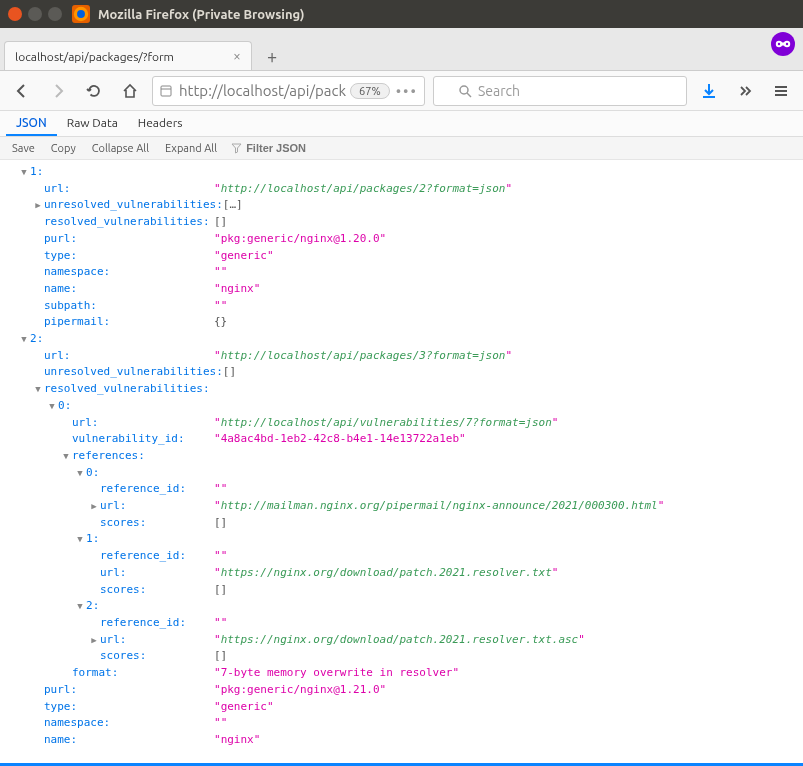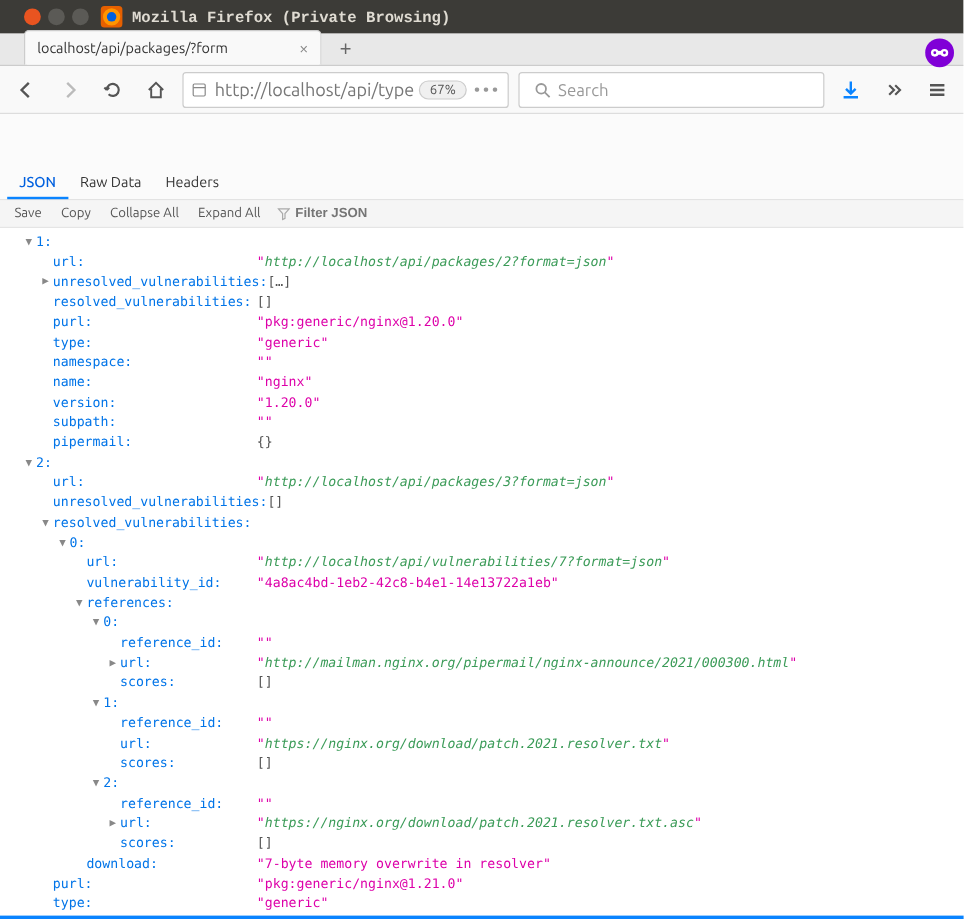--- a/index.html
+++ b/index.html
@@ -1,48 +1,48 @@
 <!DOCTYPE html>
 <html><head>
 <meta charset="utf-8">
 <style>
 * { box-sizing: border-box; margin: 0; padding: 0; }
 body { font-family: Ubuntu, "Segoe UI", sans-serif; font-size: 13px; background: #fff; width: 803px; height: 766px; overflow: hidden; position: relative; }
 
 
-.titlebar { background: #3c3b37; height: 28px; display: flex; align-items: center; padding: 0 20px; color: #dfdbd2; font-weight: bold; font-family: Liberation Mono, monospace; }
+.titlebar { background: #3c3b37; height: 28px; display: flex; align-items: center; padding: 0 8px; color: #dfdbd2; font-weight: bold; }
 .win-btns { display: flex; gap: 6px; margin-right: 10px; }
 .win-btn { width: 14px; height: 14px; border-radius: 50%; display: flex; align-items: center; justify-content: center; }
 .win-close { background: #e95420; }
 .win-min { background: #5b5a56; }
 .win-max { background: #5b5a56; }
 .app-icon { width: 18px; height: 18px; background: #e66000; border-radius: 3px; margin-right: 8px; }
 
 
-.tabbar { background: #e8e8e8; height: 27px; display: flex; align-items: flex-end; padding-left: 20px; border-bottom: 1px solid #ccc; position: relative; }
+.tabbar { background: #e8e8e8; height: 43px; display: flex; align-items: flex-end; padding-left: 4px; border-bottom: 1px solid #ccc; position: relative; }
 .tab { background: #f9f9f9; border: 1px solid #ccc; border-bottom: none; border-radius: 4px 4px 0 0; padding: 6px 10px; display: flex; align-items: center; width: 248px; font-size: 12px; color: #333; }
 .tab-text { flex: 1; white-space: nowrap; overflow: hidden; text-overflow: ellipsis; }
 .tab-close { color: #888; margin-left: 6px; font-size: 14px; }
 .new-tab { width: 28px; height: 28px; display: flex; align-items: center; justify-content: center; color: #666; margin-left: 6px; font-size: 18px; }
 .priv-badge { position: absolute; right: 8px; top: 4px; width: 24px; height: 24px; background: #8000d7; border-radius: 50%; display: flex; align-items: center; justify-content: center; color: #fff; font-size: 11px; }
 
 
 .navbar { background: #f9f9f9; height: 40px; display: flex; align-items: center; padding: 0 8px; gap: 8px; border-bottom: 1px solid #ddd; }
 .nav-btn { width: 28px; height: 28px; display: flex; align-items: center; justify-content: center; color: #555; }
 .nav-btn.disabled { color: #bbb; }
 .urlbar { flex: 1; height: 30px; border: 1px solid #ccc; border-radius: 3px; background: #fff; display: flex; align-items: center; padding: 0 6px; font-size: 15px; color: #777; max-width: 340px; }
 .urltext { flex: 1; white-space: nowrap; overflow: hidden; }
 .zoom-badge { background: #f0f0f0; border: 1px solid #ccc; border-radius: 10px; padding: 1px 8px; font-size: 11px; color: #555; margin-left: 4px; }
 .urldots { color: #999; margin-left: 6px; letter-spacing: 2px; }
-.searchbox { flex: 1; height: 30px; border: 1px solid #ccc; border-radius: 3px; background: #fff; display: flex; align-items: center; padding: 0 12px; color: #999; font-size: 14px; }
+.searchbox { flex: 1; height: 30px; border: 1px solid #ccc; border-radius: 3px; background: #fff; display: flex; align-items: center; padding: 0 24px; color: #999; font-size: 14px; }
 .search-icon { margin-right: 6px; }
 
 
 .viewtabs { background: #fbfbfb; border-bottom: 1px solid #ddd; display: flex; padding: 0 6px; font-size: 12px; }
-.viewtab { padding: 5px 10px; color: #333; margin-top: 46px; }
+.viewtab { padding: 5px 10px; color: #333; }
 .viewtab.active { color: #0060df; border-bottom: 2px solid #0a84ff; font-weight: 500; }
 
 
 .jsontoolbar { background: #f5f5f5; border-bottom: 1px solid #e5e5e5; display: flex; align-items: center; padding: 3px 6px; font-size: 11px; gap: 4px; }
 .tbtn { padding: 2px 6px; color: #555; }
 .filter-icon { color: #aaa; margin-left: 4px; }
 .filter-input { border: none; background: transparent; font-size: 11px; color: #aaa; flex: 1; font-weight: bold; }
 
 
 .json-tree { font-family: "DejaVu Sans Mono", Consolas, monospace; font-size: 11px; line-height: 16.7px; padding: 4px 0 0 18px; overflow: auto; height: 600px; }
@@ -112,21 +112,21 @@
   <div class="nav-btn">
       <svg width="18" height="18" viewBox="0 0 18 18">
         <path d="M3 9 L9 3 L15 9 M5 8 V15 H13 V8" stroke="#555" stroke-width="1.6" fill="none"></path>
       </svg>
     </div>
   <div class="urlbar">
     <svg width="14" height="14" viewBox="0 0 14 14" style="margin-right:6px">
         <rect x="2" y="2" width="10" height="10" rx="1" stroke="#888" fill="none"></rect>
         <line x1="2" y1="5" x2="12" y2="5" stroke="#888"></line>
       </svg>
-    <span class="urltext">http://localhost/api/type</span>
+    <span class="urltext">http://localhost/api/pack</span>
     <span class="zoom-badge">67%</span>
     <span class="urldots">•••</span>
   </div>
   <div class="searchbox">
     <svg class="search-icon" width="14" height="14" viewBox="0 0 14 14">
         <circle cx="6" cy="6" r="4" stroke="#999" stroke-width="1.5" fill="none"></circle>
         <line x1="9" y1="9" x2="13" y2="13" stroke="#999" stroke-width="1.5"></line>
       </svg>
     <span>Search</span>
   </div>
@@ -229,28 +229,20 @@
         <span class="ind" style="width:14px"></span>
         <span class="toggle"></span>
         <span class="key">name:</span>
       </span>
       <span class="val-str">"<span>nginx</span>"</span>
     </div>
   <div class="row">
       <span class="keycell">
         <span class="ind" style="width:14px"></span>
         <span class="toggle"></span>
-        <span class="key">version:</span>
-      </span>
-      <span class="val-str">"<span>1.20.0</span>"</span>
-    </div>
-  <div class="row">
-      <span class="keycell">
-        <span class="ind" style="width:14px"></span>
-        <span class="toggle"></span>
         <span class="key">subpath:</span>
       </span>
       <span class="val-str">"<span></span>"</span>
     </div>
   <div class="row">
       <span class="keycell">
         <span class="ind" style="width:14px"></span>
         <span class="toggle"></span>
         <span class="key">pipermail:</span>
       </span>
@@ -416,21 +408,21 @@
         <span class="toggle"></span>
         <span class="key">scores:</span>
       </span>
       <span class="val-brace">[]</span>
     </div>
 
   <div class="row">
       <span class="keycell">
         <span class="ind" style="width:42px"></span>
         <span class="toggle"></span>
-        <span class="key">download:</span>
+        <span class="key">format:</span>
       </span>
       <span class="val-str">"<span>7-byte memory overwrite in resolver</span>"</span>
     </div>
   <div class="row">
       <span class="keycell">
         <span class="ind" style="width:14px"></span>
         <span class="toggle"></span>
         <span class="key">purl:</span>
       </span>
       <span class="val-str">"<span>pkg:generic/nginx@1.21.0</span>"</span>

